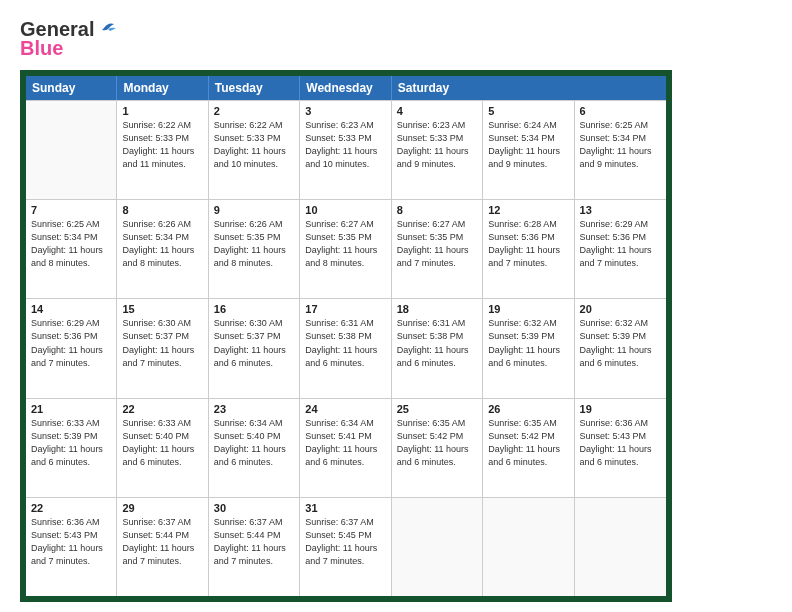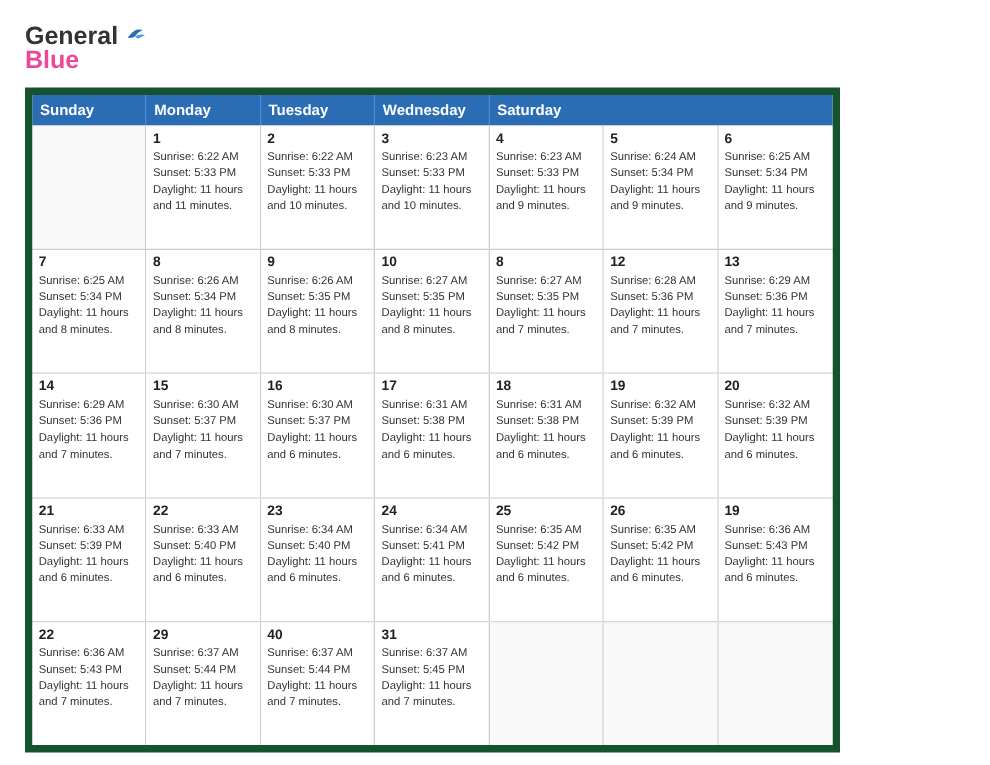--- a/index.html
+++ b/index.html
@@ -245,21 +245,21 @@
         <div class="cal-row">
           <div class="cal-cell">
             <span class="cell-day">22</span>
             <div class="cell-info">Sunrise: 6:36 AM<br>Sunset: 5:43 PM<br>Daylight: 11 hours and 7 minutes.</div>
           </div>
           <div class="cal-cell">
             <span class="cell-day">29</span>
             <div class="cell-info">Sunrise: 6:37 AM<br>Sunset: 5:44 PM<br>Daylight: 11 hours and 7 minutes.</div>
           </div>
           <div class="cal-cell">
-            <span class="cell-day">40</span>
+            <span class="cell-day">30</span>
             <div class="cell-info">Sunrise: 6:37 AM<br>Sunset: 5:44 PM<br>Daylight: 11 hours and 7 minutes.</div>
           </div>
           <div class="cal-cell">
             <span class="cell-day">31</span>
             <div class="cell-info">Sunrise: 6:37 AM<br>Sunset: 5:45 PM<br>Daylight: 11 hours and 7 minutes.</div>
           </div>
           <div class="cal-cell empty"></div>
           <div class="cal-cell empty"></div>
           <div class="cal-cell empty"></div>
         </div>

